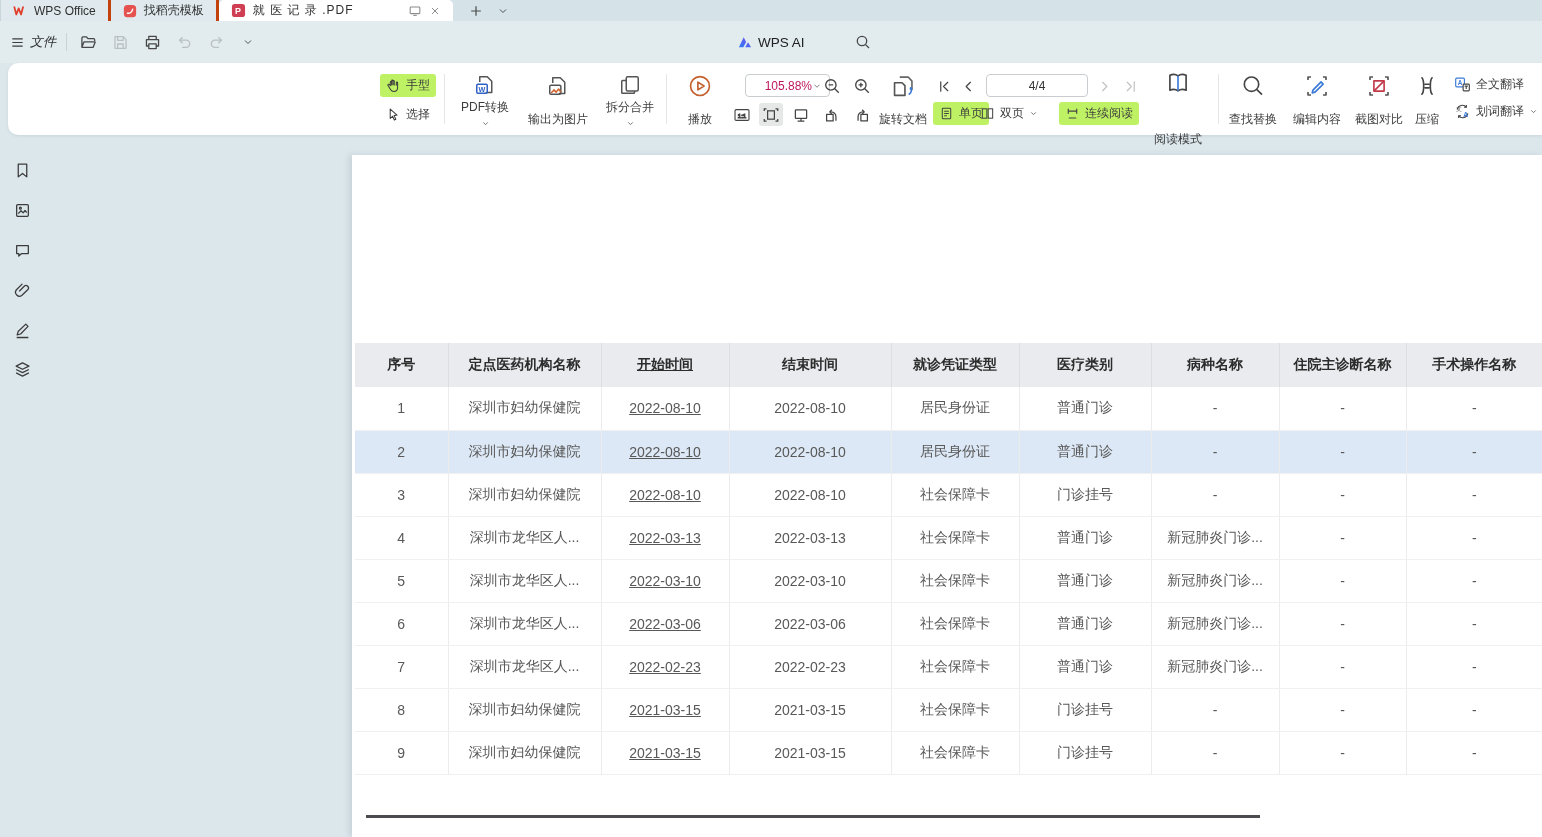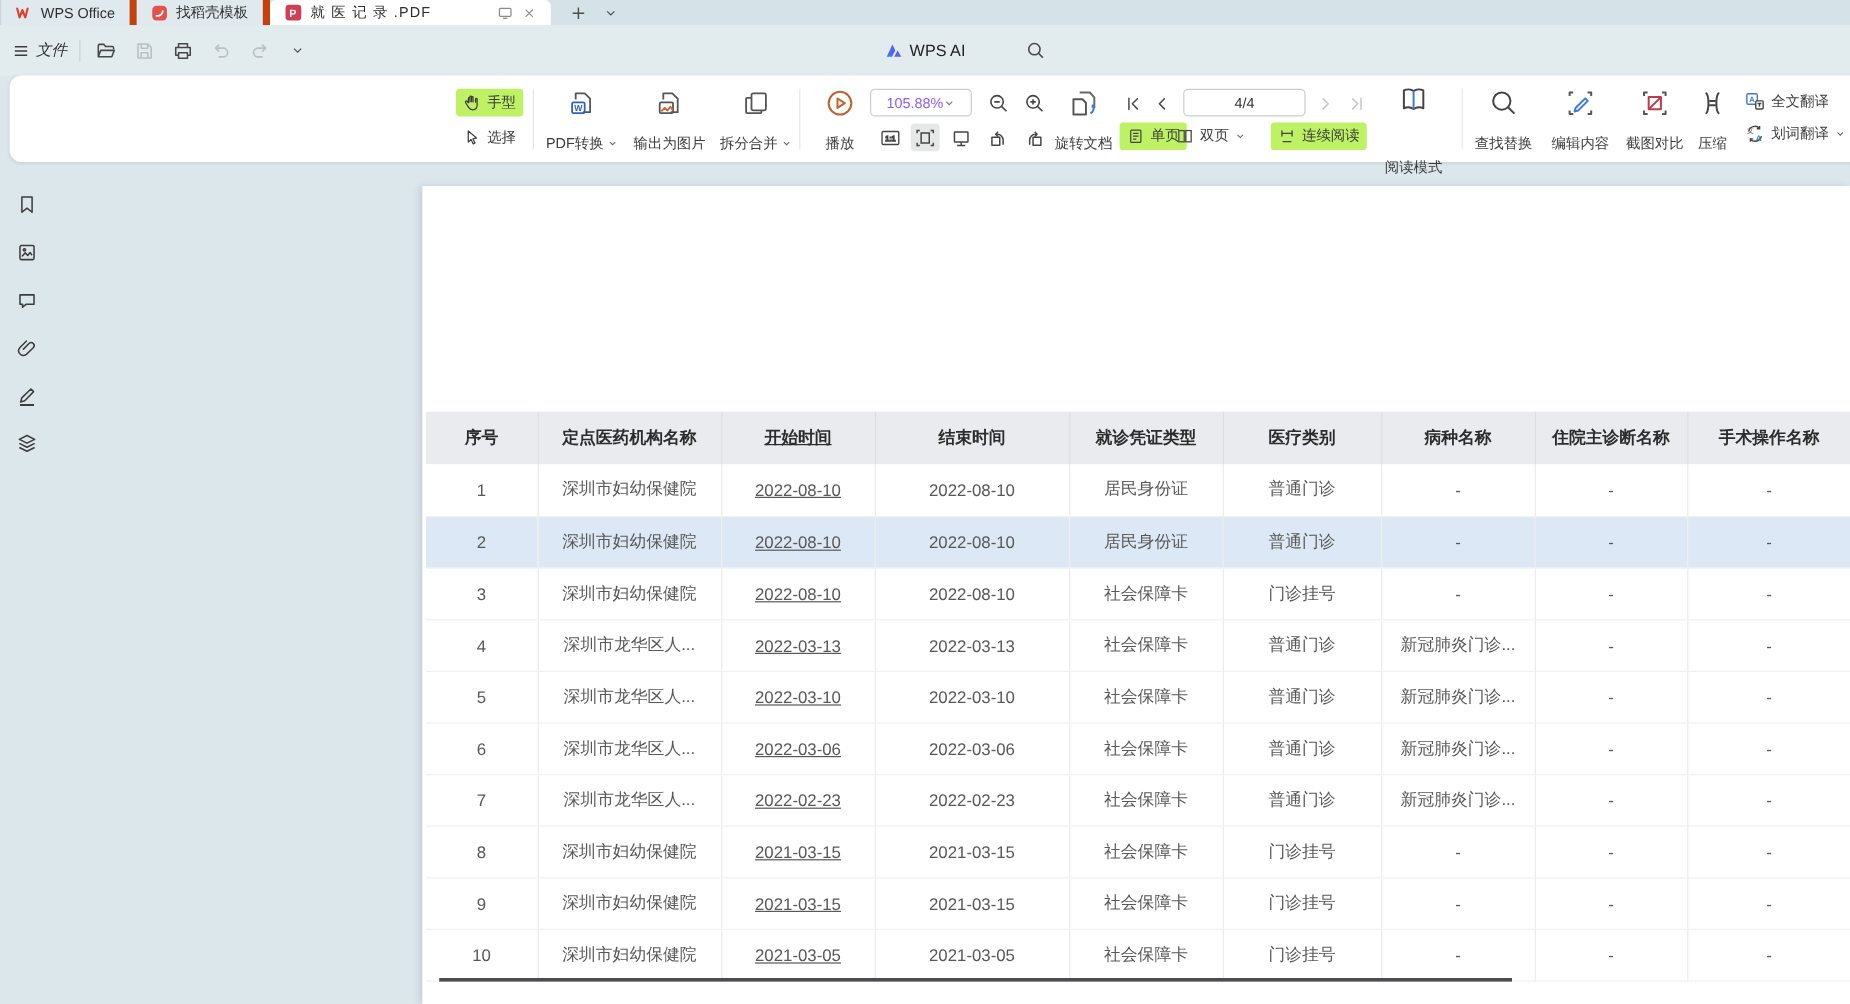--- a/index.html
+++ b/index.html
@@ -8,21 +8,21 @@
     position:relative; overflow:hidden;
     background:#dce7ec;
     font-family:"Liberation Sans", sans-serif;
     color:#333;
   }
   svg { display:block; }
 
   
   .tabbar { position:absolute; left:0; top:0; right:0; height:21px; background:#d5e2e7; display:flex; align-items:stretch; }
   .tab { display:flex; align-items:center; gap:7px; padding:0 12px; font-size:12px; color:#2f2f2f; white-space:nowrap; }
-  .tab.inactive { background:#e0eaee; border-right:6px solid #c2410c; }
+  .tab.inactive { background:#e0eaee; border-right:3px solid #c2410c; }
   .tab.inactive:first-child { border-left:1px solid #c8d6db; }
   .tab.active { background:#ffffff; width:234px; border-radius:5px 5px 0 0; letter-spacing:1px; }
   .tab .spacer { flex:1; }
   .tabbar .tab-extra { display:flex; align-items:center; gap:14px; padding-left:16px; }
 
   
   .menubar { position:absolute; left:0; top:21px; right:0; height:42px; background:#e2ecef; }
   .quick { position:absolute; left:10px; top:0; height:42px; display:flex; align-items:center; gap:10px;font-style:italic; }
   .file-btn { display:flex; align-items:center; gap:5px; font-size:13px; color:#2f2f2f; }
   .vdiv-menu { width:1px; height:18px; background:#c7d3d8; }
@@ -35,22 +35,22 @@
 
   
   .toolbar { position:absolute; left:8px; top:63px; right:0; height:72px; background:#ffffff; border-radius:10px 0 0 10px; box-shadow:0 1px 3px rgba(50,70,80,0.10); }
   .tb-divider { position:absolute; top:11px; width:1px; height:50px; background:#e6e6e6; }
   .pill { position:absolute; height:23px; display:flex; align-items:center; gap:5px; padding:0 6px; border-radius:3px; font-size:12px; color:#3c3c3c; white-space:nowrap; }
   .pill.on { background:#bef264; }
   .ibtn { position:absolute; width:24px; height:23px; display:flex; align-items:center; justify-content:center; border-radius:3px; }
   .ibtn.on { background:#e6e8e8; }
   .tstack { position:absolute; top:8px; height:57px; display:flex; flex-direction:column; align-items:center; justify-content:space-between; }
   .ticon { height:30px; display:flex; align-items:center; }
-  .tlabel { font-size:12px; color:#3c3c3c; display:flex; align-items:center; gap:3px; white-space:nowrap; }
-  .combo { position:absolute; top:11px; height:23px; border:1px solid #c9cdcf; border-radius:4px; display:flex; align-items:center; justify-content:center; padding:0 7px; font-size:12px; color:#8b5cf6; background:#fff; }
+  .tlabel { font-size:12px; color:#3c3c3c; display:flex; align-items:center; gap:3px; white-space:nowrap;flex-direction:column; }
+  .combo { position:absolute; top:11px; height:23px; border:1px solid #c9cdcf; border-radius:4px; display:flex; align-items:center; justify-content:flex-end; padding:0 7px; font-size:12px; color:#be185d; background:#fff;margin-left:20px; }
   .pagebox { position:absolute; top:11px; height:23px; border:1px solid #c9cdcf; border-radius:4px; background:#fff; font-size:12px; color:#333; text-align:center; }
   .trans-row { position:absolute; display:flex; align-items:center; gap:5px; font-size:12px; color:#3c3c3c; white-space:nowrap; }
 
   
   .side-icon { position:absolute; left:12px; width:20px; height:20px; display:flex; align-items:center; justify-content:center; }
 
   
   .page { position:absolute; left:352px; top:155px; width:1190px; bottom:0; background:#ffffff; box-shadow:-3px 0 6px rgba(40,60,70,0.12); }
   table.doc { position:absolute; left:3px; top:188px; width:1187px; border-collapse:collapse; table-layout:fixed; }
   table.doc th { height:44px; background:#e9ebee; font-size:14px; font-weight:bold; color:#2c2c2c; border-right:1px solid #dcdfe2; text-align:center; }
@@ -596,27 +596,16 @@
           <td class="c0">9</td>
           <td class="c1">深圳市妇幼保健院</td>
           <td class="c2">2021-03-15</td>
           <td class="c3">2021-03-15</td>
           <td class="c4">社会保障卡</td>
           <td class="c5">门诊挂号</td>
           <td class="c6">-</td>
           <td class="c7">-</td>
           <td class="c8">-</td>
         </tr>
-        <tr class="">
-          <td class="c0">10</td>
-          <td class="c1">深圳市妇幼保健院</td>
-          <td class="c2">2021-03-05</td>
-          <td class="c3">2021-03-05</td>
-          <td class="c4">社会保障卡</td>
-          <td class="c5">门诊挂号</td>
-          <td class="c6">-</td>
-          <td class="c7">-</td>
-          <td class="c8">-</td>
-        </tr>
       </tbody>
   </table>
   <div class="table-bottom-line"></div>
 </div>
 
 </body></html>

